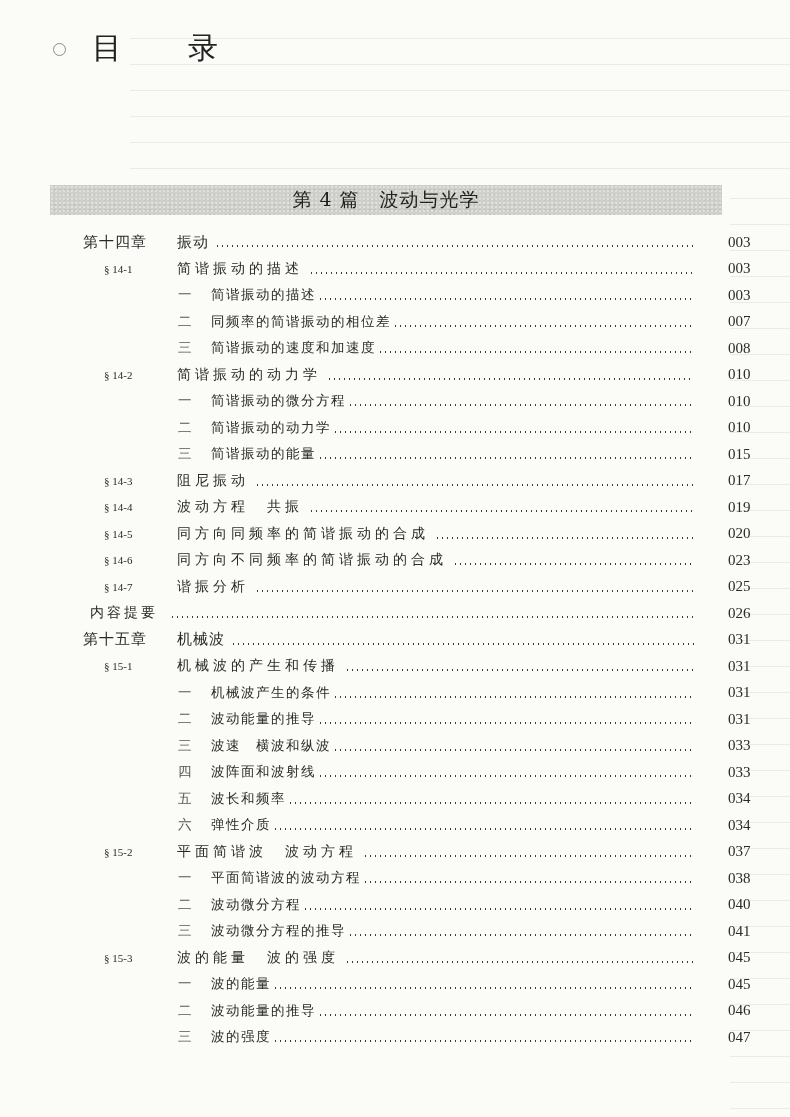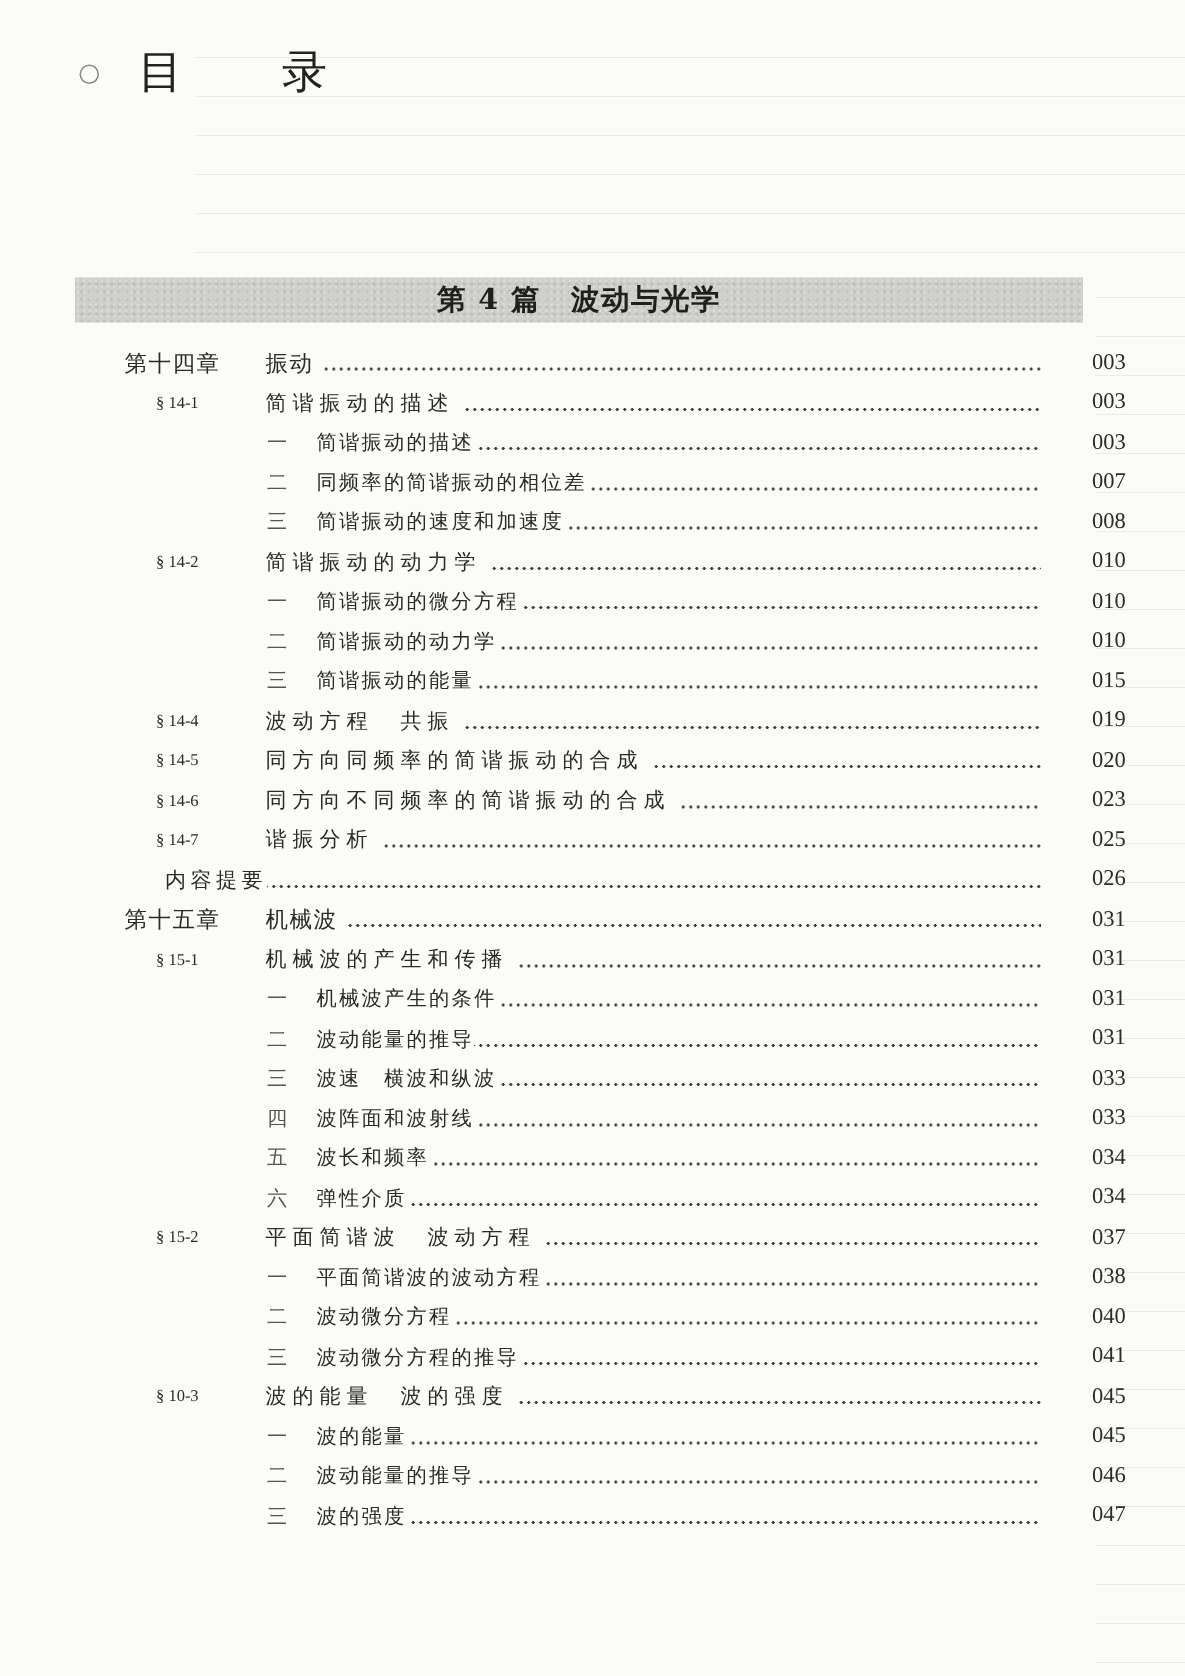--- a/index.html
+++ b/index.html
@@ -63,21 +63,21 @@
         radial-gradient(rgba(255,255,255,0.35) 1px, transparent 1px),
         radial-gradient(rgba(120,120,115,0.18) 1px, transparent 1px);
       background-size: 4px 4px, 5px 5px;
       background-position: 0 0, 2px 2px;
       display: flex;
       align-items: center;
       justify-content: center;
     }
     .part-banner-text {
       font-size: 19px;
-      font-weight: bold;
+      font-weight: normal;
       color: #1f1f1d;
       letter-spacing: 1px;
       font-family: "DejaVu Serif", "Liberation Serif", serif;
     }
     .part-gap { display: inline-block; width: 20px; }
 
     .toc {
       position: absolute;
       left: 0;
       top: 229px;
@@ -131,21 +131,21 @@
       font-family: "Liberation Serif", "DejaVu Serif", serif;
       font-size: 11px;
     }
     .row.section .label { left: 147px; font-size: 14px; letter-spacing: 4px; }
 
     
     .row.sub .num { left: 148px; font-size: 13.5px; color: #555; }
     .row.sub .label { left: 181px; font-size: 13.5px; letter-spacing: 1.5px; padding-right: 0; }
 
     
-    .row.misc .label { left: 80px; font-size: 14px; letter-spacing: 3px; padding-right: 0; }
+    .row.misc .label { left: 60px; font-size: 14px; letter-spacing: 3px; padding-right: 0; }
   </style>
 </head>
 <body>
 
 <div class="bleed top"></div>
 <div class="bleed right"></div>
 
 <div class="page-title">
   <span class="title-circle"></span>
   <span class="title-char1">目</span>
@@ -207,20 +207,26 @@
       <span class="label">简谐振动的动力学</span>
       <span class="page">010</span>
     </div>
     <div class="row sub">
       <span class="num">三</span>
       <span class="dots" style="left: 288px;"></span>
       <span class="label">简谐振动的能量</span>
       <span class="page">015</span>
     </div>
     <div class="row section">
+      <span class="num">§ 14-3</span>
+      <span class="dots" style="left: 225px;"></span>
+      <span class="label">阻尼振动</span>
+      <span class="page">017</span>
+    </div>
+    <div class="row section">
       <span class="num">§ 14-4</span>
       <span class="dots" style="left: 279px;"></span>
       <span class="label">波动方程　共振</span>
       <span class="page">019</span>
     </div>
     <div class="row section">
       <span class="num">§ 14-5</span>
       <span class="dots" style="left: 405px;"></span>
       <span class="label">同方向同频率的简谐振动的合成</span>
       <span class="page">020</span>
@@ -308,21 +314,21 @@
       <span class="label">波动微分方程</span>
       <span class="page">040</span>
     </div>
     <div class="row sub">
       <span class="num">三</span>
       <span class="dots" style="left: 318px;"></span>
       <span class="label">波动微分方程的推导</span>
       <span class="page">041</span>
     </div>
     <div class="row section">
-      <span class="num">§ 10-3</span>
+      <span class="num">§ 15-3</span>
       <span class="dots" style="left: 315px;"></span>
       <span class="label">波的能量　波的强度</span>
       <span class="page">045</span>
     </div>
     <div class="row sub">
       <span class="num">一</span>
       <span class="dots" style="left: 243px;"></span>
       <span class="label">波的能量</span>
       <span class="page">045</span>
     </div>

